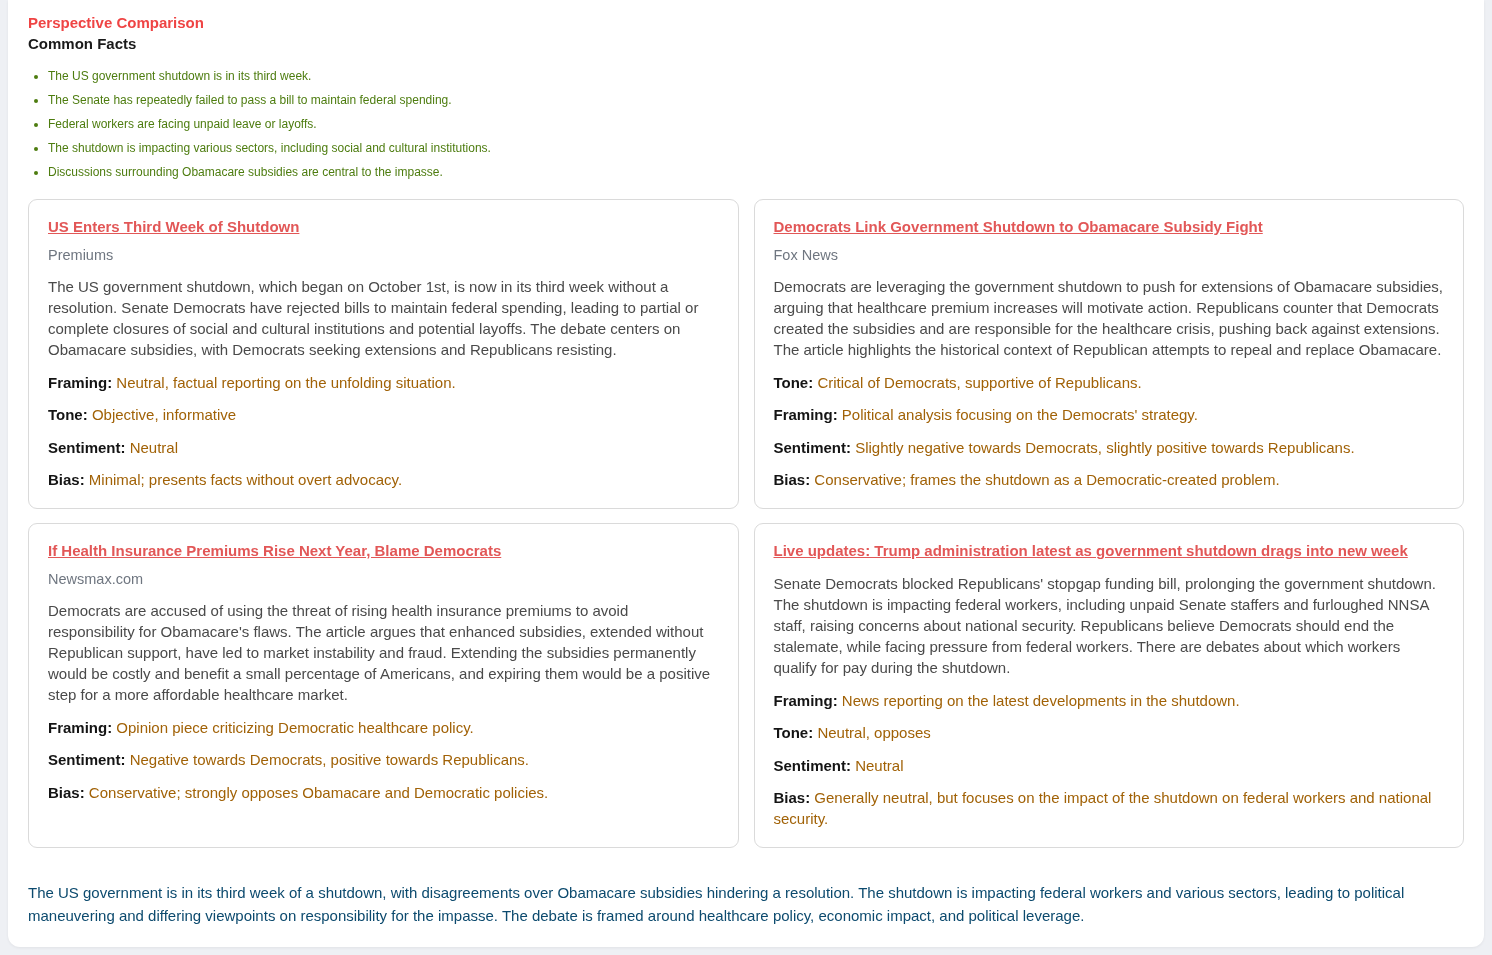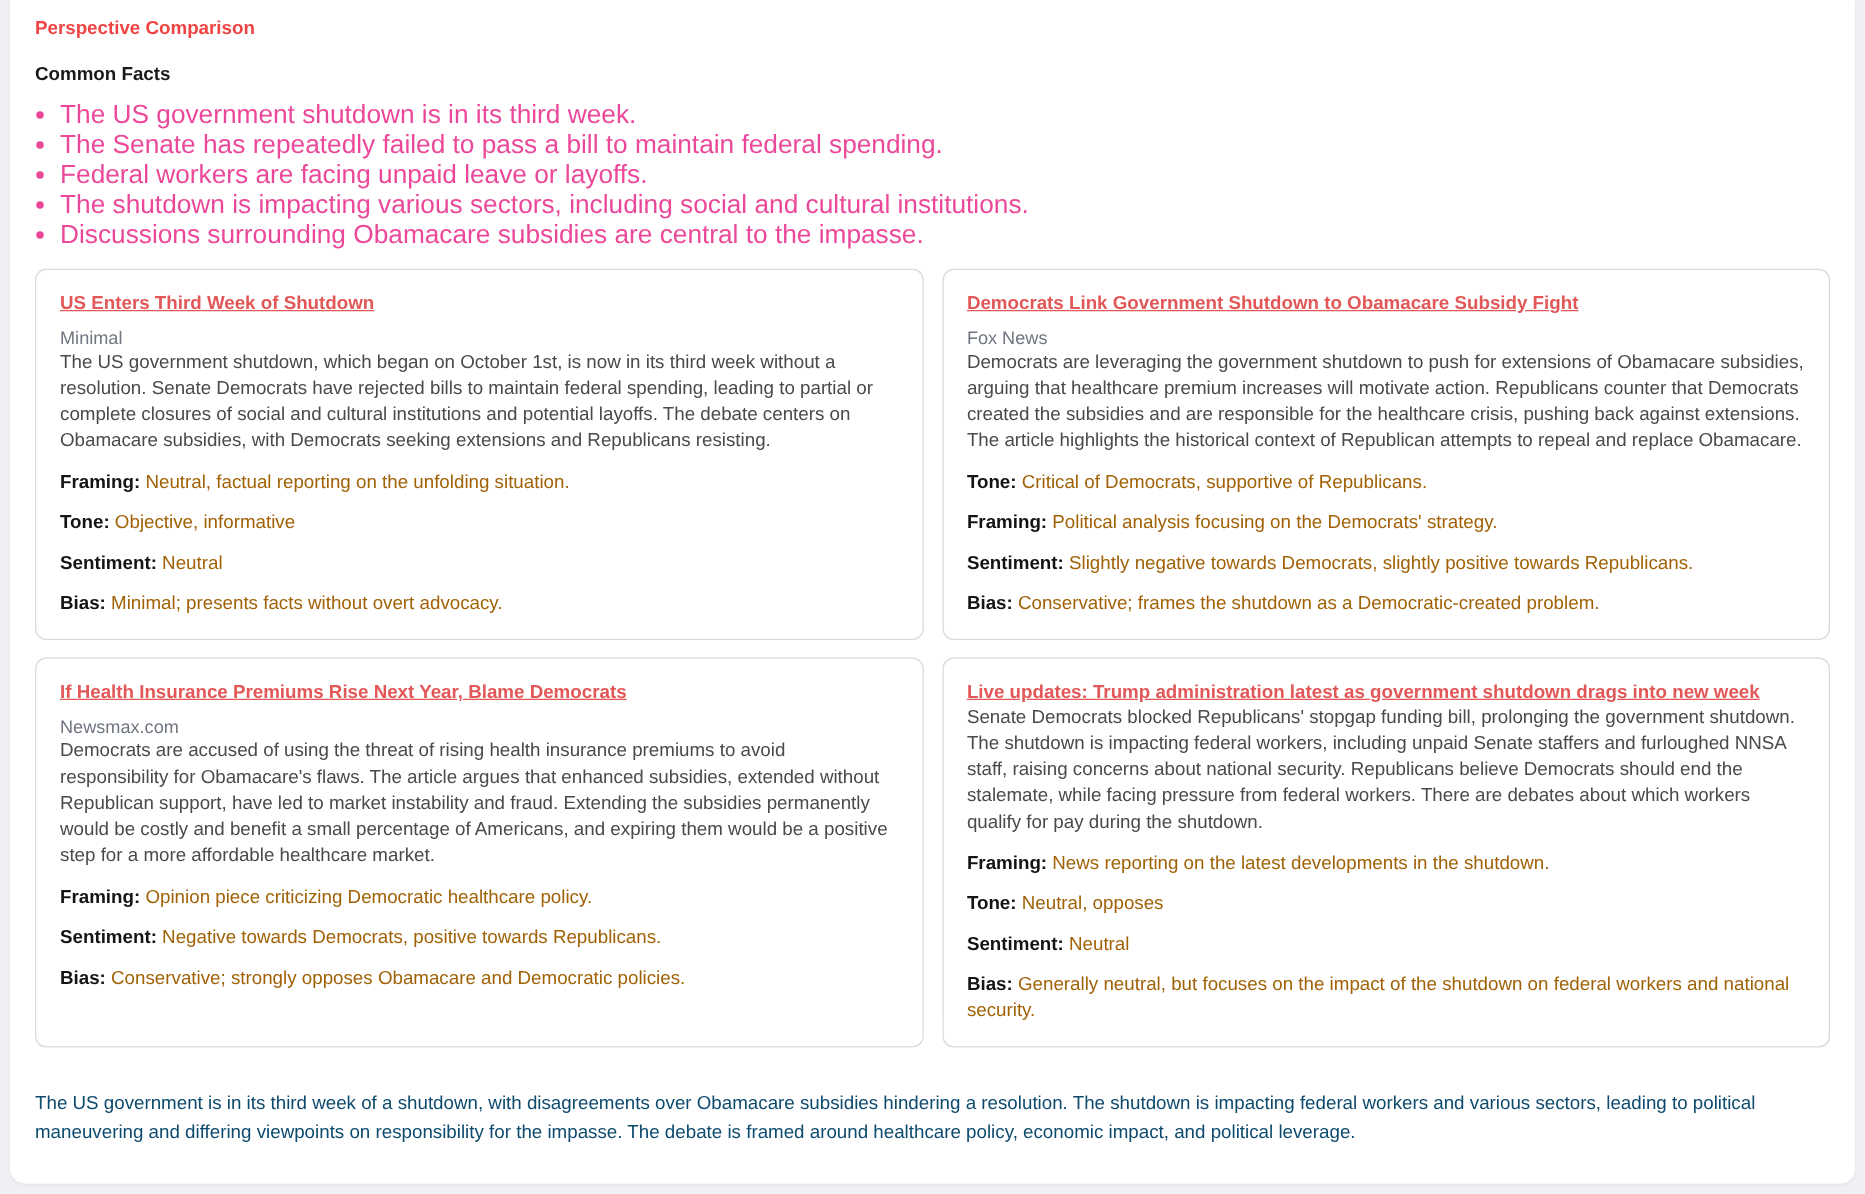--- a/index.html
+++ b/index.html
@@ -17,28 +17,28 @@
     border-radius: 0 0 12px 12px;
     box-shadow: 0 1px 3px rgba(0,0,0,0.06);
     padding: 12px 12px 20px 12px;
   }
   .page-title {
     font-size: 15px; font-weight: bold; color: #ef4444;
     padding: 2px 8px 0 8px;
   }
   .facts-heading {
     font-size: 15px; font-weight: bold; color: #1a1a1a;
-    margin-top: 20px; padding: 0 8px;
+    margin-top: 4px; padding: 0 8px;
   }
   ul.facts {
     margin: 12px 0 0 0; padding-left: 28px;
     list-style: disc;
   }
   ul.facts li {
-    font-size: 21px; color: #ec4899; line-height: 24px;
+    font-size: 12px; color: #4d7c0f; line-height: 24px;
   }
   .cards-grid {
     margin-top: 15px;
     display: grid;
     grid-template-columns: 1fr 1fr;
     gap: 14px 15px;
     padding: 0 8px 16px 8px;
   }
   .card {
     border: 1px solid #dadada;
@@ -52,20 +52,21 @@
     text-decoration: underline;
     display: inline-block;
     line-height: 19px;
     cursor: pointer;
   }
   .card-source {
     margin-top: 11px;
     font-size: 14.5px; color: #6f7680;
   }
   .card-summary {
+    margin-top: 13px;
     font-size: 15px; color: #4a4a4a; line-height: 21px;
   }
   .meta-row {
     margin-top: 11.5px;
     font-size: 15px; line-height: 21px;
   }
   .meta-label { font-weight: bold; color: #141414; }
   .meta-value { color: #a16207; }
   .overall-summary {
     margin-top: 18px;
@@ -87,21 +88,21 @@
     <li>The Senate has repeatedly failed to pass a bill to maintain federal spending.</li>
     <li>Federal workers are facing unpaid leave or layoffs.</li>
     <li>The shutdown is impacting various sectors, including social and cultural institutions.</li>
     <li>Discussions surrounding Obamacare subsidies are central to the impasse.</li>
   </ul>
 
   <div class="cards-grid">
 
     <div class="card">
       <a class="card-title">US Enters Third Week of Shutdown</a>
-      <div class="card-source">Minimal</div>
+      <div class="card-source">Premiums</div>
       <div class="card-summary">The US government shutdown, which began on October 1st, is now in its third week without a resolution. Senate Democrats have rejected bills to maintain federal spending, leading to partial or complete closures of social and cultural institutions and potential layoffs. The debate centers on Obamacare subsidies, with Democrats seeking extensions and Republicans resisting.</div>
       <div class="meta-row">
         <span class="meta-label">Framing:</span>
         <span class="meta-value">Neutral, factual reporting on the unfolding situation.</span>
       </div>
       <div class="meta-row">
         <span class="meta-label">Tone:</span>
         <span class="meta-value">Objective, informative</span>
       </div>
       <div class="meta-row">

